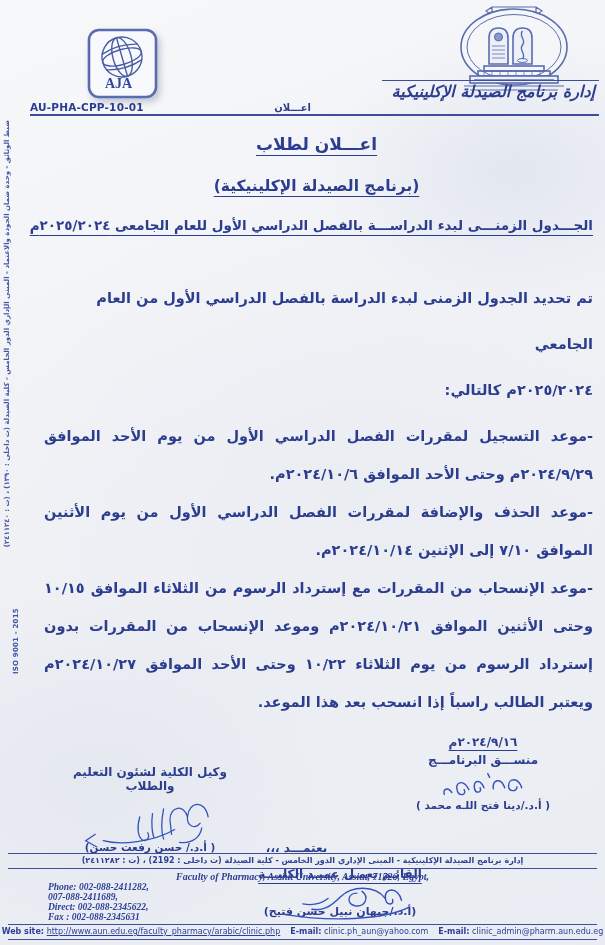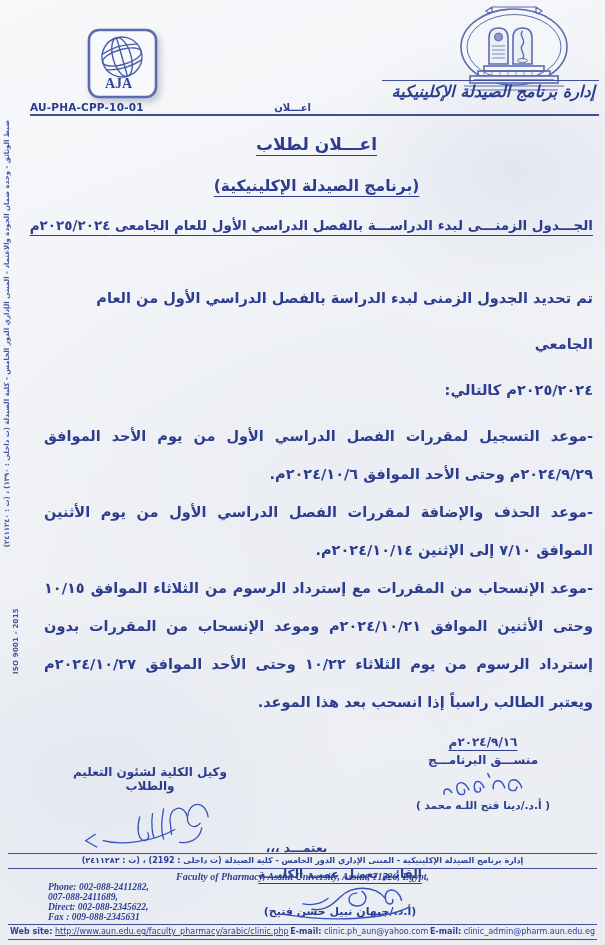--- a/index.html
+++ b/index.html
@@ -59,22 +59,22 @@
   .dean-svg{position:absolute;top:14px;left:78px;}
   .sig-dean .sig-name{margin-top:24px;font-size:11px;}
   
   .footer{position:absolute;left:8px;right:8px;bottom:5px;color:#2e4096;}
   .f-ar{direction:rtl;text-align:center;font-size:8px;font-weight:bold;
         border-top:1.5px solid #3c4e9c;border-bottom:1.5px solid #3c4e9c;padding:2px 0 3px;}
   .f-addr{font-family:"Liberation Serif",serif;font-style:italic;font-weight:bold;
           text-align:center;font-size:10px;padding-top:2px;}
   .f-phones{font-family:"Liberation Serif",serif;font-style:italic;font-weight:bold;font-size:9.5px;
             display:flex;justify-content:space-between;padding:0 40px 2px 40px;border-bottom:1.5px solid #3c4e9c;flex-direction:column;}
-  .f-web{font-size:8px;display:flex;justify-content:space-between;align-items:center;
-         padding:2px 2px 3px 2px;border-bottom:1.5px solid #3c4e9c;}
+  .f-web{font-size:8px;display:flex;justify-content:center;align-items:center;
+         padding:2px 2px 3px 2px;border-bottom:1.5px solid #3c4e9c;gap:10px;}
   .f-web .lbl{font-weight:bold;}
   .f-url{text-decoration:underline;}
   .f-seg{white-space:nowrap;}
 </style>
 </head>
 <body>
 
 <div class="page">
 
   <div class="side-note">
@@ -164,20 +164,21 @@
             <path d="M160,30 C156,8 136,10 134,30 C133,42 144,46 150,38"></path>
             <path d="M134,30 C130,14 112,16 112,34 L114,52"></path>
             <path d="M104,20 C100,40 102,52 104,58"></path>
             <path d="M90,26 C88,40 90,52 92,56"></path>
             <path d="M74,30 C70,44 72,54 76,58 C80,62 88,58 84,50"></path>
             <path d="M118,46 C90,62 50,66 28,60"></path>
             <path d="M152,44 C150,56 140,64 124,62"></path>
             <path d="M20,68 L6,60 L18,52"></path>
           </g>
         </svg>
+        <div class="sig-name">( أ.د./ حسن رفعت حسن)</div>
       </div>
 
       <div class="approve">يعتمـــد ،،،</div>
 
       <div class="sig-dean">
         <div class="sig-role"><span class="u">القائـم بعمـل عميـد الكليـــة</span></div>
         <svg class="hand dean-svg" width="155" height="52" viewBox="0 0 155 58">
           <g stroke="#3352bd" stroke-width="1.6" fill="none" stroke-linecap="round">
             <path d="M140,26 C136,10 120,12 122,24 C123,32 132,32 130,25"></path>
             <path d="M122,24 C110,8 84,10 72,22 C60,34 52,38 40,36"></path>
@@ -191,21 +192,21 @@
     </div>
   </div>
 
   <div class="footer">
     <div class="f-ar">إدارة برنامج الصيدلة الإكلينيكية - المبنى الإداري الدور الخامس - كلية الصيدلة (ت داخلى : 2192) ، (ت : ٢٤١١٢٨٢)</div>
     <div class="f-addr">Faculty of Pharmacy, Assiut University, Assiut, 71526, Egypt,</div>
     <div class="f-phones">
       <span class="f-seg">Phone: 002-088-2411282,</span>
       <span class="f-seg">007-088-2411689,</span>
       <span class="f-seg">Direct: 002-088-2345622,</span>
-      <span class="f-seg">Fax : 009-088-2345631</span>
+      <span class="f-seg">Fax : 002-088-2345631</span>
     </div>
     <div class="f-web">
       <span class="f-seg"><span class="lbl">Web site:</span>
         <span class="f-url">http://www.aun.edu.eg/faculty_pharmacy/arabic/clinic.php</span></span>
       <span class="f-seg"><span class="lbl">E-mail:</span>
         <span>clinic.ph_aun@yahoo.com</span></span>
       <span class="f-seg"><span class="lbl">E-mail:</span>
         <span>clinic_admin@pharm.aun.edu.eg</span></span>
     </div>
   </div>

